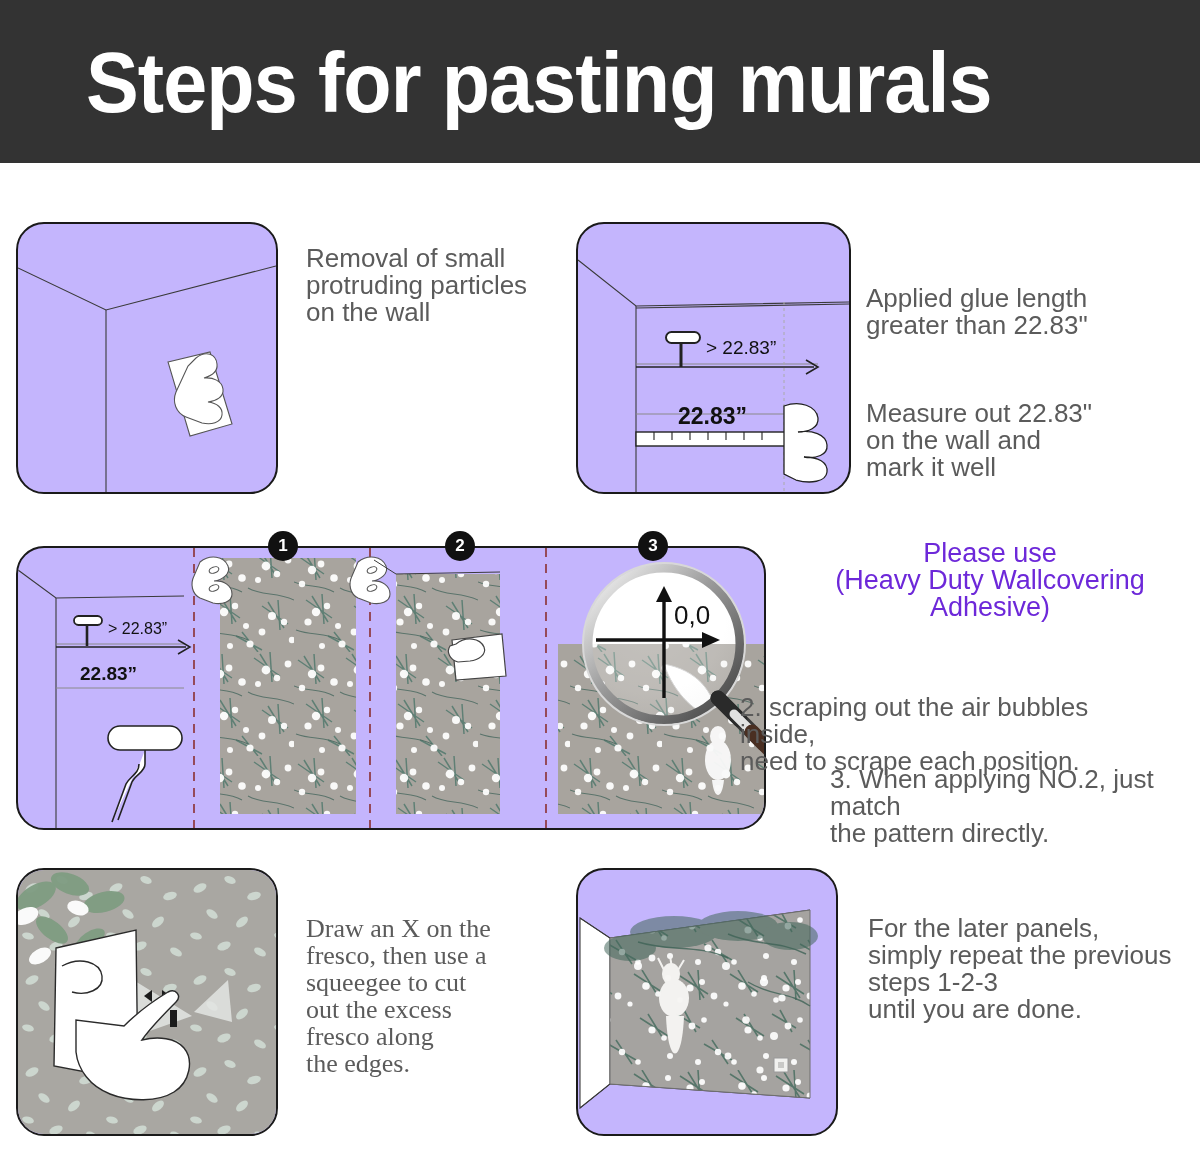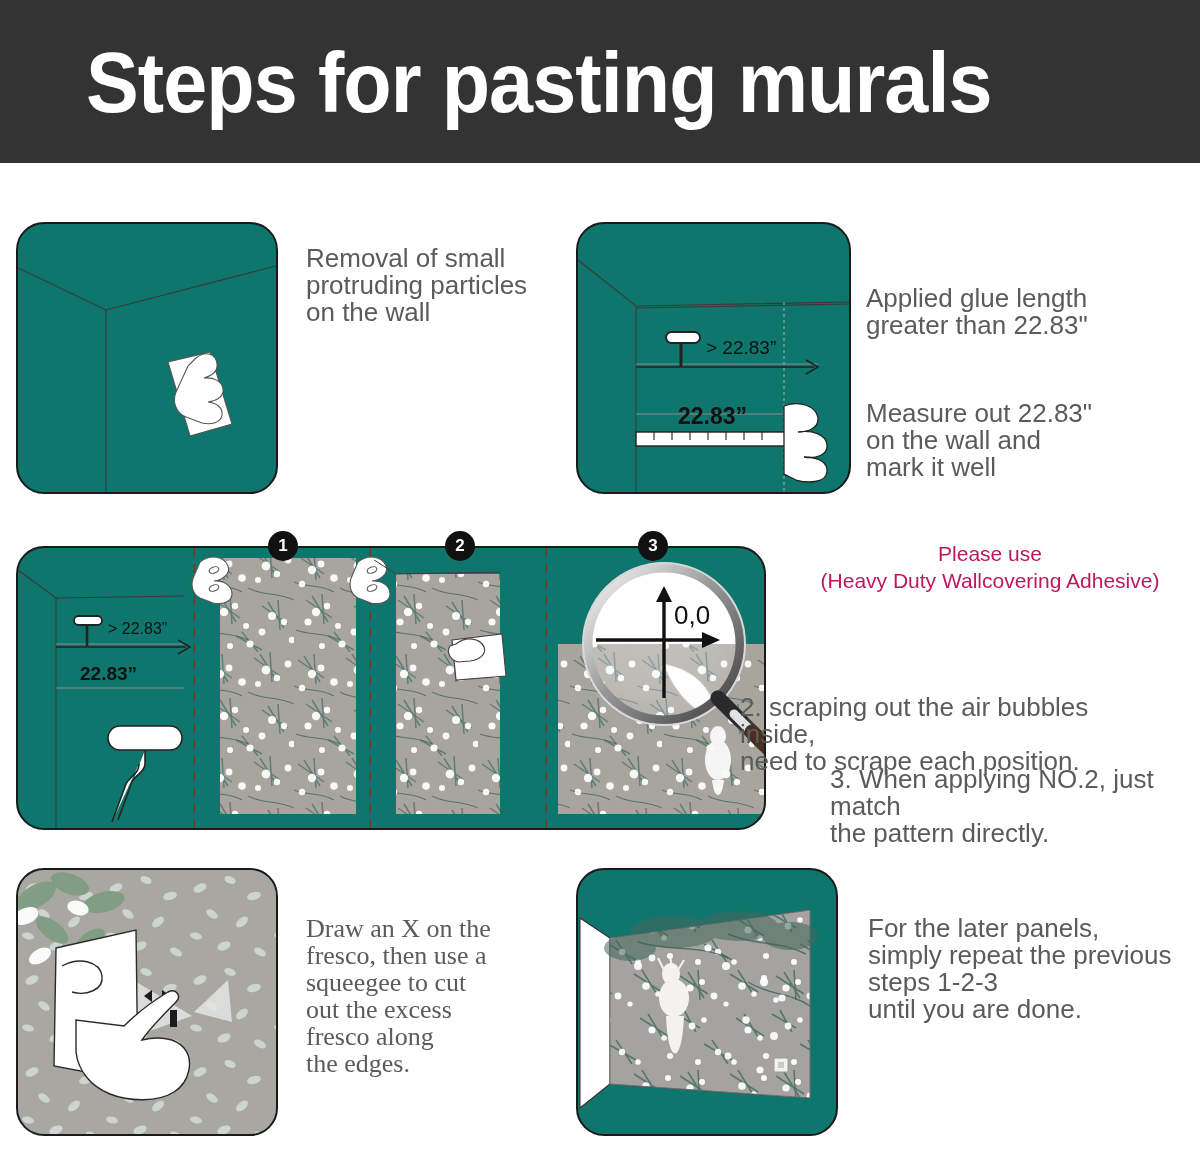--- a/index.html
+++ b/index.html
@@ -23,21 +23,21 @@
     letter-spacing: -1px; line-height: 100px;
     transform: scaleX(0.92); transform-origin: left top;
     white-space: nowrap;
   }
 
   
   .panel {
     position: absolute;
     border: 2px solid #1a1a1a;
     border-radius: 28px;
-    background: #0f766e;
+    background: #c4b5fd;
     overflow: hidden;
   }
   .caption {
     position: absolute;
     color: #5b5b5b;
     font-size: 26px;
     line-height: 27px;
     white-space: pre-line;
   }
 
@@ -47,21 +47,21 @@
 
   
   #panelB { left: 576px; top: 222px; width: 275px; height: 272px; }
   #capB1  { left: 866px; top: 265px; width: 320px; margin-top: 20px; }
   #capB2  { left: 866px; top: 400px; width: 320px; }
 
   
   #panelC { left: 16px; top: 546px; width: 750px; height: 284px; }
   #capC_head {
     left: 790px; top: 540px; width: 400px; text-align: center;
-    font-size: 21px; line-height: 27px; color: #be185d;
+    font-size: 27px; line-height: 27px; color: #6d28d9;
   }
   #capC1 { left: 786px; top: 632px; width: 404px; }
   #capC2 { left: 740px; top: 694px; width: 400px; }
   #capC3 { left: 786px; top: 766px; width: 400px; margin-left: 44px; }
 
   
   #panelD { left: 16px; top: 868px; width: 262px; height: 268px; }
   #capD   { left: 306px; top: 915px; width: 250px; font-family: Liberation Serif, serif; }
 
   

